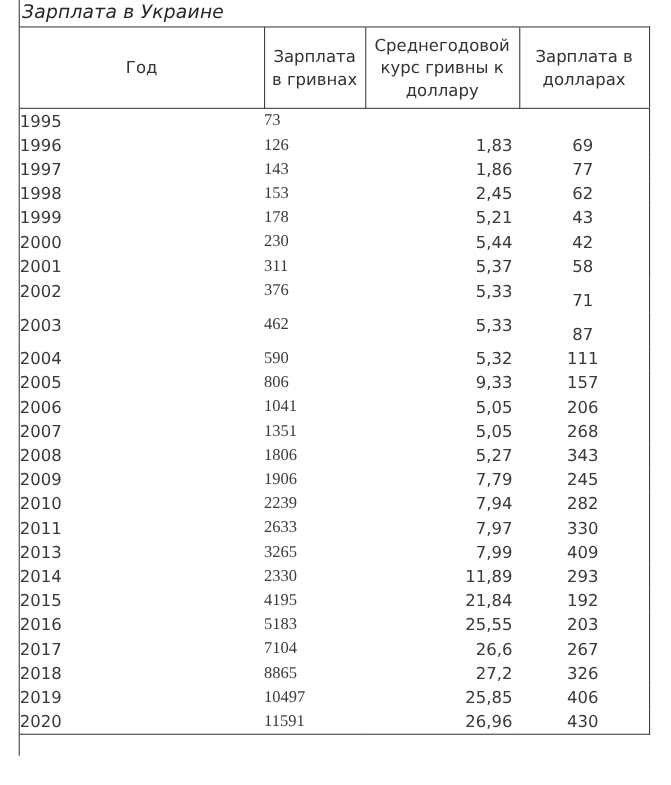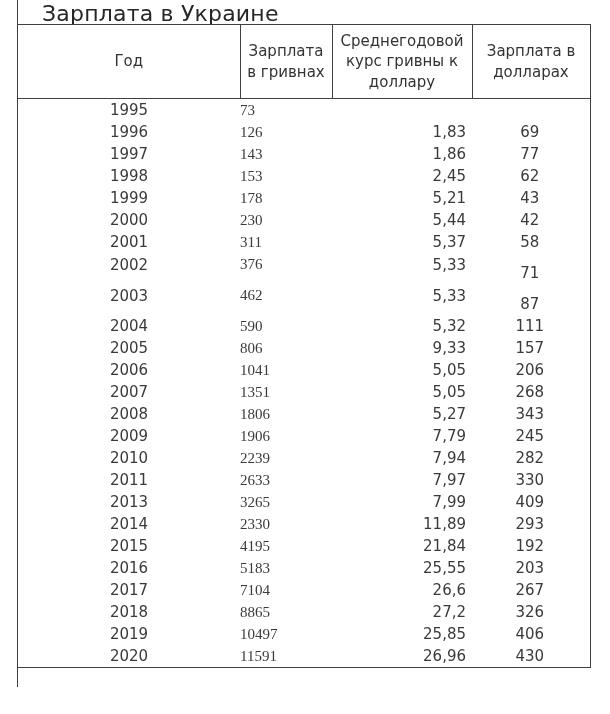--- a/index.html
+++ b/index.html
@@ -18,26 +18,27 @@
   .vline {
     position: absolute;
     left: 17px;
     top: 0;
     width: 1px;
     height: 687px;
     background: #404040;
   }
   .title {
     position: absolute;
-    left: 42px;
+    left: 20px;
     top: 1px;
-    font-size: 22px;
+    font-size: 17px;
     color: #262626;
     letter-spacing: 0.2px;
     white-space: nowrap;
+    font-style: italic;
   }
   table.salary {
     position: absolute;
     left: 18px;
     top: 24px;
     width: 572px;
     border-collapse: collapse;
     table-layout: fixed;
     border-top: 1px solid #404040;
     border-right: 1px solid #404040;
@@ -63,21 +64,21 @@
   thead th:last-child { border-right: none; }
 
   tbody td {
     font-size: 15px;
     color: #3a3a3a;
     height: 22px;
     padding: 0;
     vertical-align: middle;
     white-space: nowrap;
   }
-  td.year { text-align: center; }
+  td.year { }
   td.uah  { text-align: left; padding-right: 5px; font-family: Liberation Serif, serif; }
   td.rate { text-align: right; padding-right: 6px; }
   td.usd  { text-align: center; padding-right: 2px; }
 
   
   tbody tr:nth-child(8)  td,
   tbody tr:nth-child(9)  td,
   tbody tr:nth-child(26) td { height: 28px; vertical-align: top; padding-top: 3px; }
   tbody tr:nth-child(8)  td.usd,
   tbody tr:nth-child(9)  td.usd,

